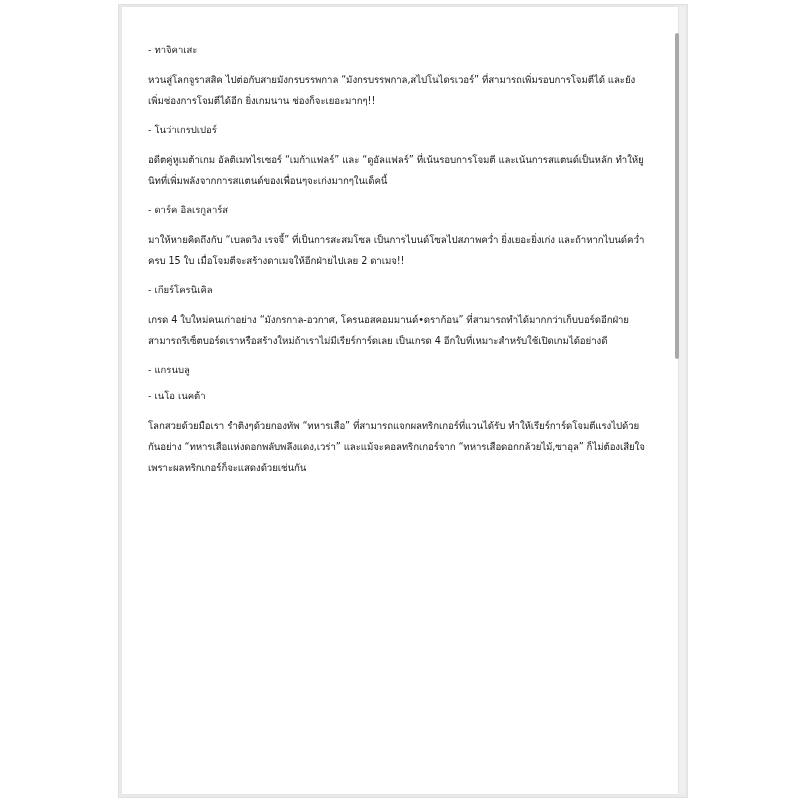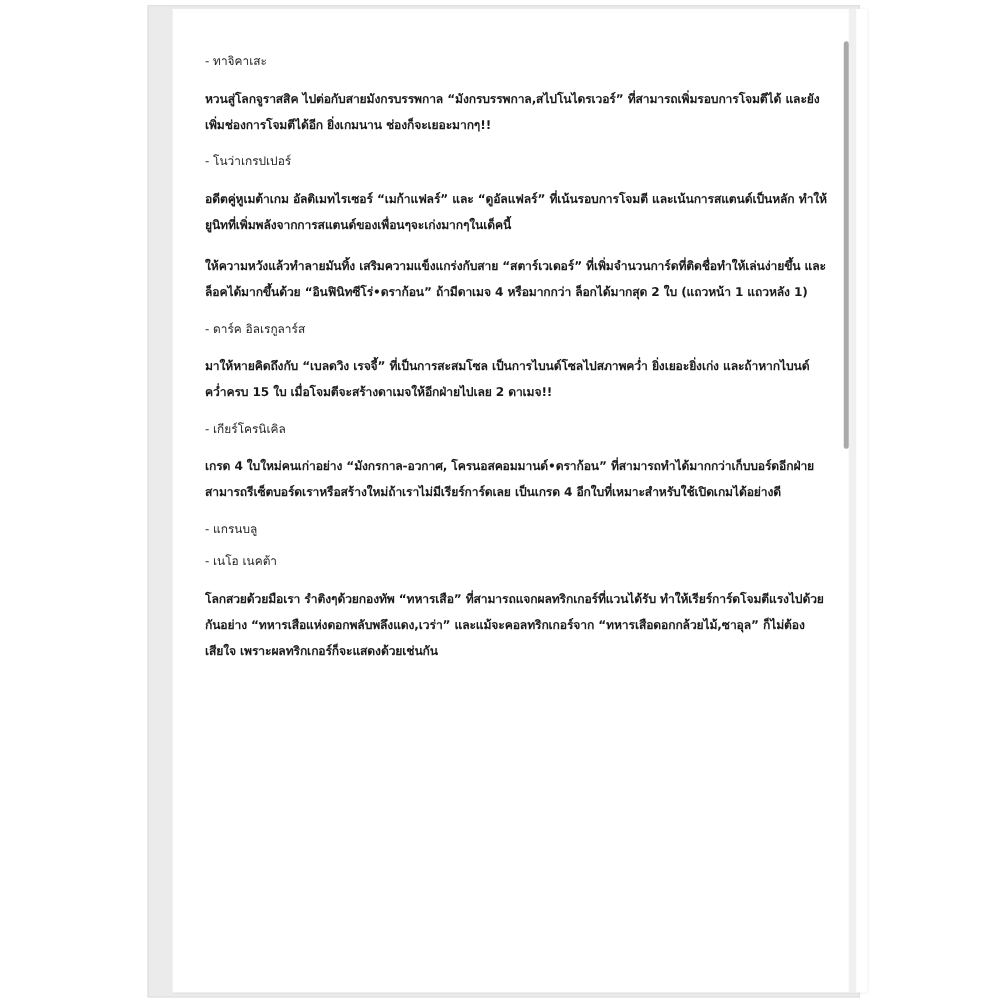--- a/index.html
+++ b/index.html
@@ -1,45 +1,44 @@
 <!DOCTYPE html>
 <html><head>
 <meta charset="utf-8">
 <style>
   html, body { margin: 0; padding: 0; background: #ffffff; }
   body { width: 800px; height: 800px; position: relative; overflow: hidden;
          font-family: "DejaVu Sans", "Liberation Sans", sans-serif; color: #1a1a1a; }
   .frame { position: absolute; left: 118px; top: 4px; width: 570px; height: 794px;
            background: #ebebec; border: 1px solid #e0e0e2; box-sizing: border-box; }
-  .page { position: absolute; left: 138px; top: 7px; width: 556px; height: 787px;
+  .page { position: absolute; left: 122px; top: 7px; width: 556px; height: 787px;
           background: #ffffff; box-shadow: 0 0 2px rgba(0,0,0,0.08); overflow: hidden; }
   .scroll-track { position: absolute; left: 679px; top: 7px; width: 6px; height: 787px; background: #f0f0f1; }
   .scroll-thumb { position: absolute; left: 675px; top: 33px; width: 4px; height: 326px;
                   background: #a9a9ab; border-radius: 2px; }
   .content { position: absolute; left: 26px; top: 36px; width: 500px; }
   .section { margin: 0; }
   .heading { font-size: 9.5px; line-height: 14px; font-weight: normal; margin: 0 0 12px 0; color: #222; }
-  .para { font-size: 9.7px; line-height: 21px; font-weight: bold; margin: 0 0 12px 0; color: #1a1a1a; letter-spacing: -0.1px; }
+  .para { font-size: 9.7px; line-height: 21px; font-weight: normal; margin: 0 0 12px 0; color: #1a1a1a; letter-spacing: -0.1px; }
 </style>
 </head>
 <body>
 
 <div class="frame"></div>
 <div class="page">
   <div class="content">
     <div class="section">
       <p class="heading">- ทาจิคาเสะ</p>
       <p class="para">หวนสู่โลกจูราสสิค ไปต่อกับสายมังกรบรรพกาล “มังกรบรรพกาล,สไปโนไดรเวอร์” ที่สามารถเพิ่มรอบการโจมตีได้ และยังเพิ่มช่องการโจมตีได้อีก ยิ่งเกมนาน ช่องก็จะเยอะมากๆ!!</p>
     </div>
     <div class="section">
       <p class="heading">- โนว่าเกรปเปอร์</p>
       <p class="para">อดีตคู่หูเมต้าเกม อัลติเมทไรเซอร์ “เมก้าแฟลร์” และ “ดูอัลแฟลร์” ที่เน้นรอบการโจมตี และเน้นการสแตนด์เป็นหลัก ทำให้ยูนิทที่เพิ่มพลังจากการสแตนด์ของเพื่อนๆจะเก่งมากๆในเด็คนี้</p>
     </div>
     <div class="section">
-      <p class="para">ให้ความหวังแล้วทำลายมันทิ้ง เสริมความแข็งแกร่งกับสาย “สตาร์เวเดอร์” ที่เพิ่มจำนวนการ์ดที่ติดชื่อทำให้เล่นง่ายขึ้น และล็อคได้มากขึ้นด้วย “อินฟินิทซีโร่•ดราก้อน” ถ้ามีดาเมจ 4 หรือมากกว่า ล็อกได้มากสุด 2 ใบ (แถวหน้า 1 แถวหลัง 1)</p>
     </div>
     <div class="section">
       <p class="heading">- ดาร์ค อิลเรกูลาร์ส</p>
       <p class="para">มาให้หายคิดถึงกับ “เบลดวิง เรจจี้” ที่เป็นการสะสมโซล เป็นการไบนด์โซลไปสภาพคว่ำ ยิ่งเยอะยิ่งเก่ง และถ้าหากไบนด์คว่ำครบ 15 ใบ เมื่อโจมตีจะสร้างดาเมจให้อีกฝ่ายไปเลย 2 ดาเมจ!!</p>
     </div>
     <div class="section">
       <p class="heading">- เกียร์โครนิเคิล</p>
       <p class="para">เกรด 4 ใบใหม่คนเก่าอย่าง “มังกรกาล-อวกาศ, โครนอสคอมมานด์•ดราก้อน” ที่สามารถทำได้มากกว่าเก็บบอร์ดอีกฝ่าย สามารถรีเซ็ตบอร์ดเราหรือสร้างใหม่ถ้าเราไม่มีเรียร์การ์ดเลย เป็นเกรด 4 อีกใบที่เหมาะสำหรับใช้เปิดเกมได้อย่างดี</p>
     </div>
     <div class="section">

